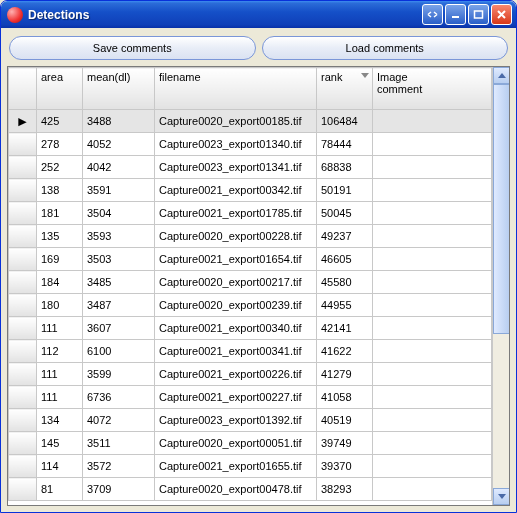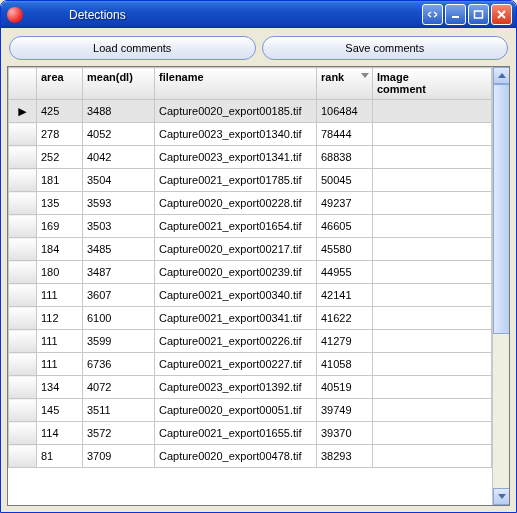--- a/index.html
+++ b/index.html
@@ -32,24 +32,23 @@
 }
 .titlebar .icon {
   width: 16px; height: 16px;
   border-radius: 50%;
   background: radial-gradient(circle at 30% 30%, #ffb0b0, #f03030 60%, #a01010);
   margin-right: 5px;
   flex: none;
 }
 .titlebar .title {
   flex: 1;
-  font-weight: normal;
+  font-weight: bold;
   font-size: 12px;
   text-shadow: 1px 1px 1px rgba(0,0,0,0.5);
-  margin-left: 41px;
 }
 .titlebar .tb-btns { display: flex; gap: 2px; }
 .tb-btn {
   width: 21px; height: 21px;
   border-radius: 3px;
   border: 1px solid #fff;
   display: flex;
   align-items: center;
   justify-content: center;
   font-size: 11px;
@@ -104,22 +103,22 @@
   padding: 0 4px;
   height: 23px;
   text-align: left;
   font-size: 11px;
   color: #000;
   overflow: hidden;
   white-space: nowrap;
 }
 .grid th {
   background: linear-gradient(to bottom, #ffffff, #eeeeee 60%, #e2e2e2);
-  font-weight: bold;
-  height: 32px;
+  font-weight: normal;
+  height: 42px;
   vertical-align: top;
   padding-top: 3px;
   position: relative;
 }
 .col-sel { width: 28px; }
 .col-area { width: 46px; }
 .col-mean { width: 72px; }
 .col-file { width: 162px; }
 .col-rank { width: 56px; }
 .col-img  { width: auto; }
@@ -195,22 +194,22 @@
       </div>
       <div class="tb-btn red">
         <svg width="11" height="9" viewBox="0 0 11 9">
           <path d="M2 1 L9 8 M9 1 L2 8" stroke="#fff" stroke-width="2"></path>
         </svg>
       </div>
     </div>
   </div>
 
   <div class="toolbar">
+    <div class="btn">Save comments</div>
     <div class="btn">Load comments</div>
-    <div class="btn">Save comments</div>
   </div>
 
   <div class="content-wrap">
     <div class="grid">
       <table>
         <thead>
           <tr>
             <th class="col-sel"></th>
             <th class="col-area">area</th>
             <th class="col-mean">mean(dl)</th>
@@ -243,20 +242,28 @@
             <tr>
               <td class="rowhdr col-sel"></td>
               <td class="col-area">252</td>
               <td class="col-mean">4042</td>
               <td class="col-file">Capture0023_export01341.tif</td>
               <td class="col-rank">68838</td>
               <td class="col-img"></td>
             </tr>
             <tr>
               <td class="rowhdr col-sel"></td>
+              <td class="col-area">138</td>
+              <td class="col-mean">3591</td>
+              <td class="col-file">Capture0021_export00342.tif</td>
+              <td class="col-rank">50191</td>
+              <td class="col-img"></td>
+            </tr>
+            <tr>
+              <td class="rowhdr col-sel"></td>
               <td class="col-area">181</td>
               <td class="col-mean">3504</td>
               <td class="col-file">Capture0021_export01785.tif</td>
               <td class="col-rank">50045</td>
               <td class="col-img"></td>
             </tr>
             <tr>
               <td class="rowhdr col-sel"></td>
               <td class="col-area">135</td>
               <td class="col-mean">3593</td>

